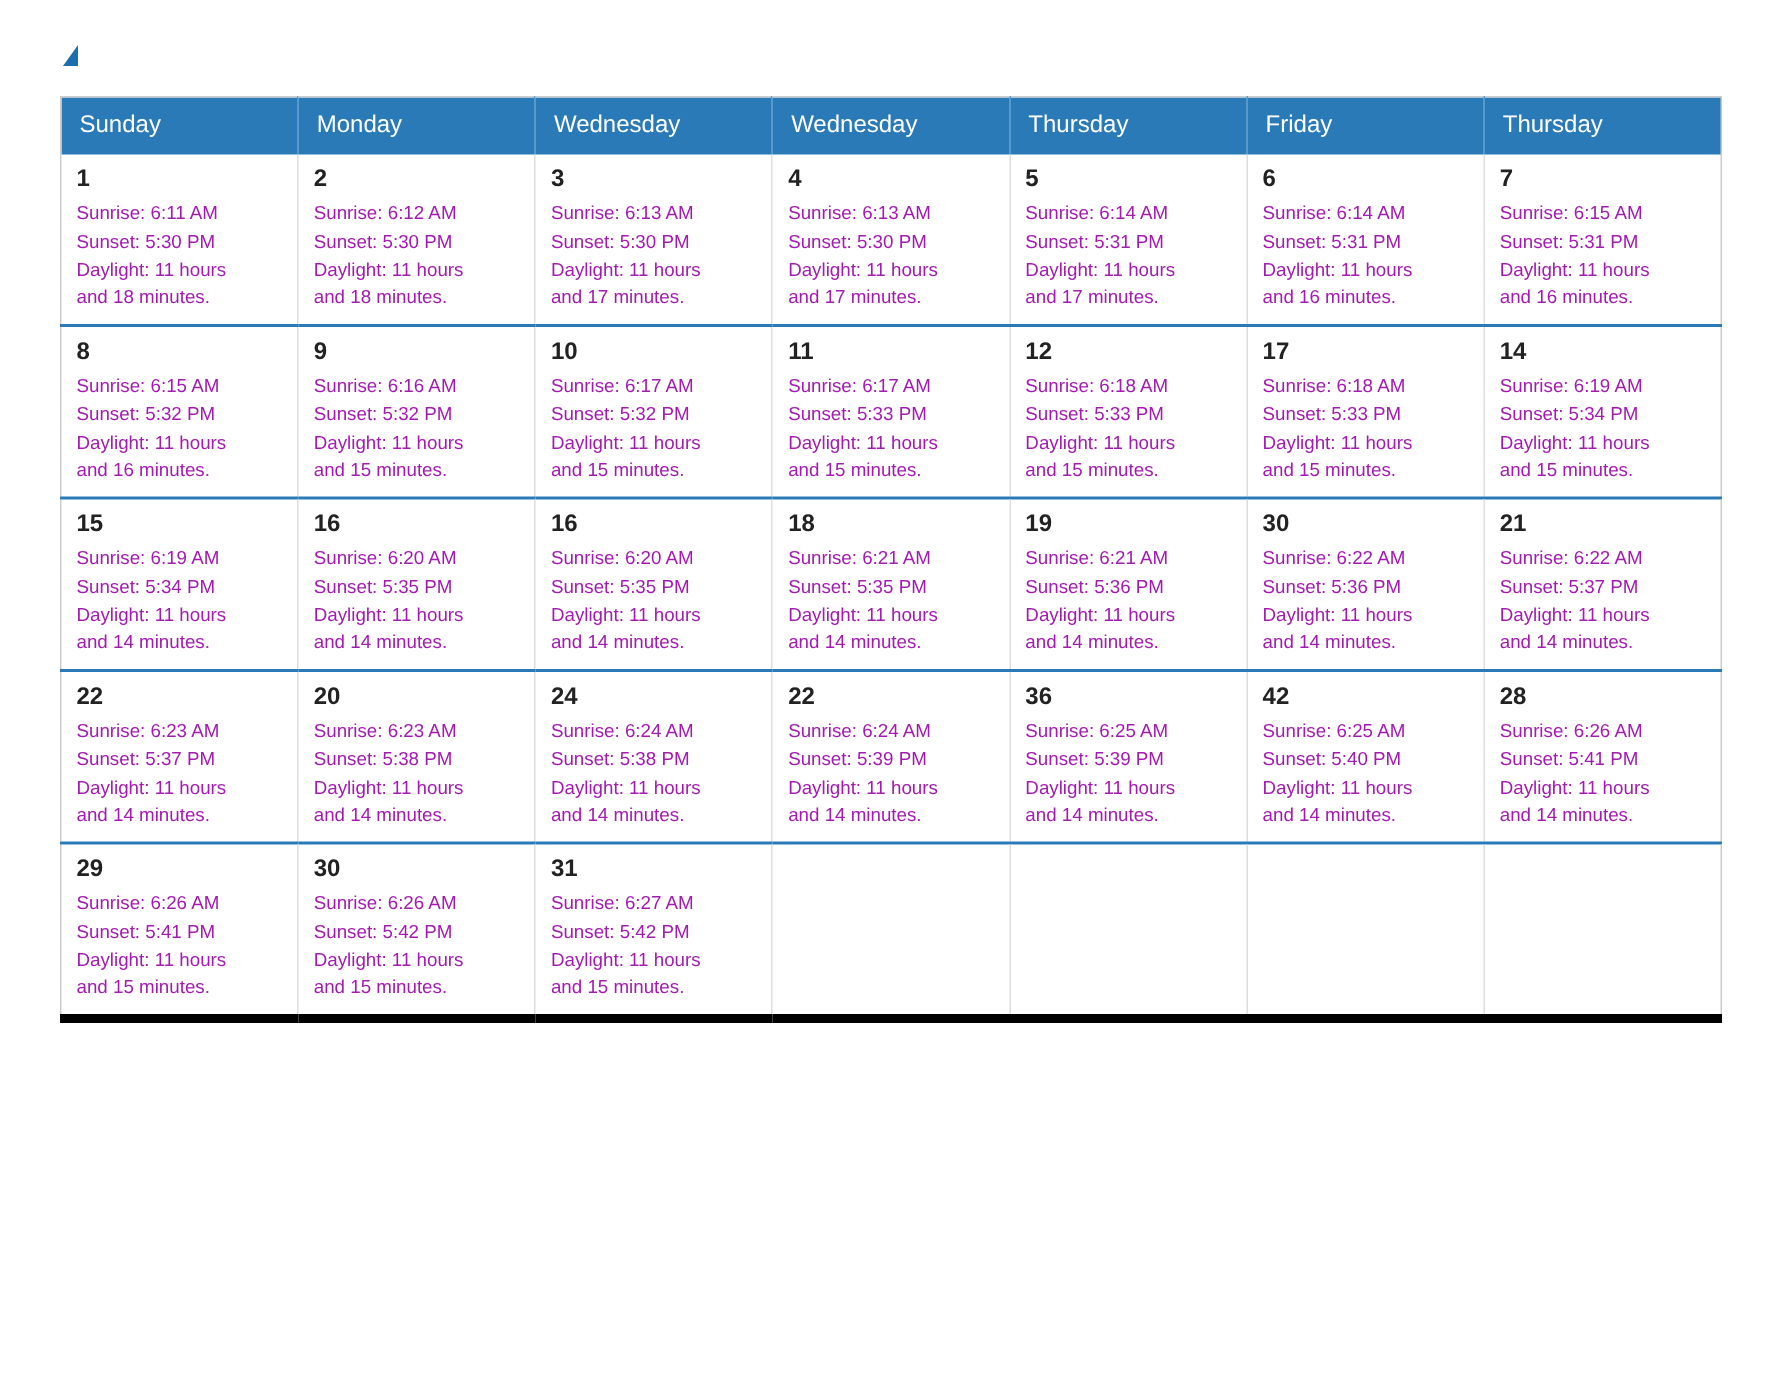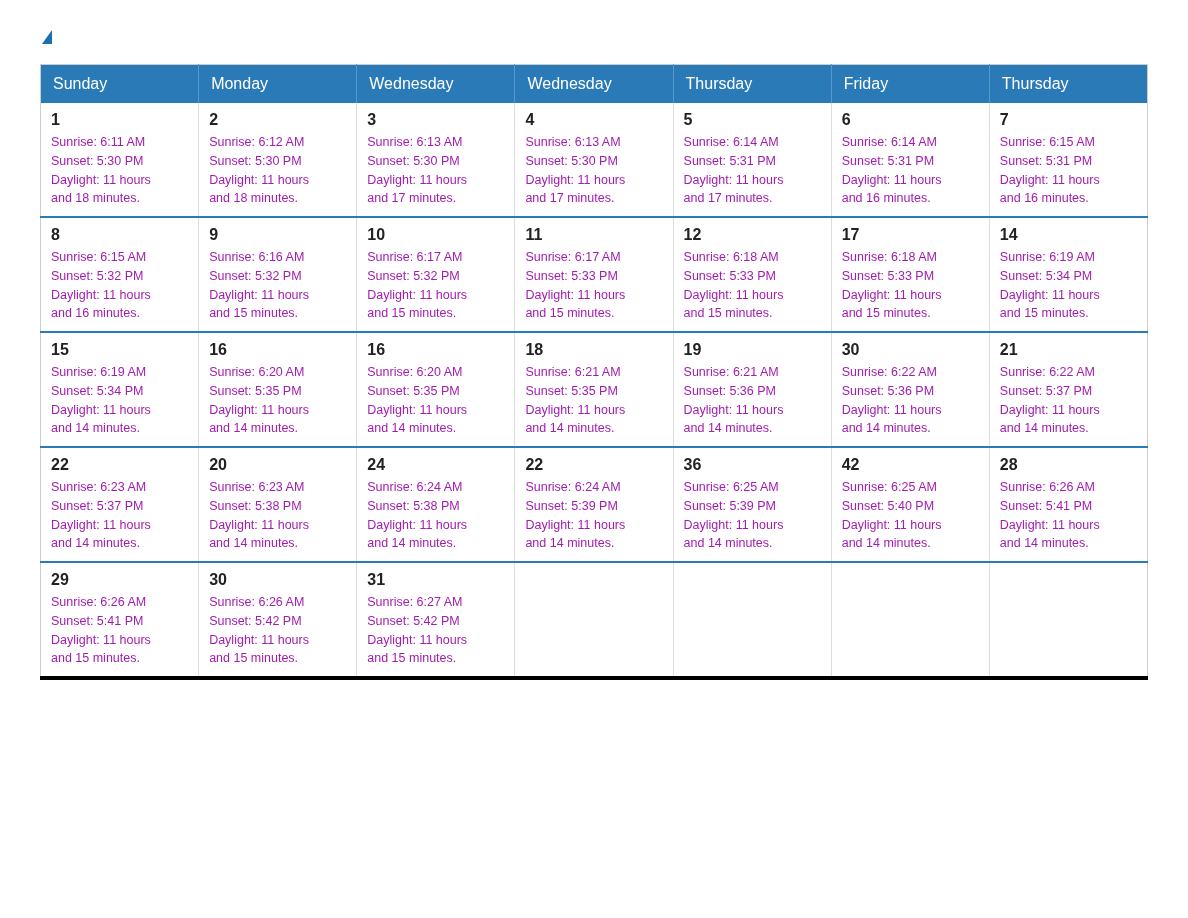--- a/index.html
+++ b/index.html
@@ -84,21 +84,21 @@
       border-bottom: 2px solid #2a7ab8;
       font-size: 13px;
       color: #333333;
       width: 14.28%;
       min-height: 100px;
     }
     .calendar tbody tr td:last-child {
       border-right: none;
     }
     .calendar tbody tr:last-child td {
-      border-bottom: 4px solid #000000;
+      border-bottom: 6px solid #000000;
     }
     .day-number {
       font-size: 16px;
       font-weight: bold;
       color: #222222;
       display: block;
       margin-bottom: 4px;
     }
     .day-info {
       font-size: 12.5px;

